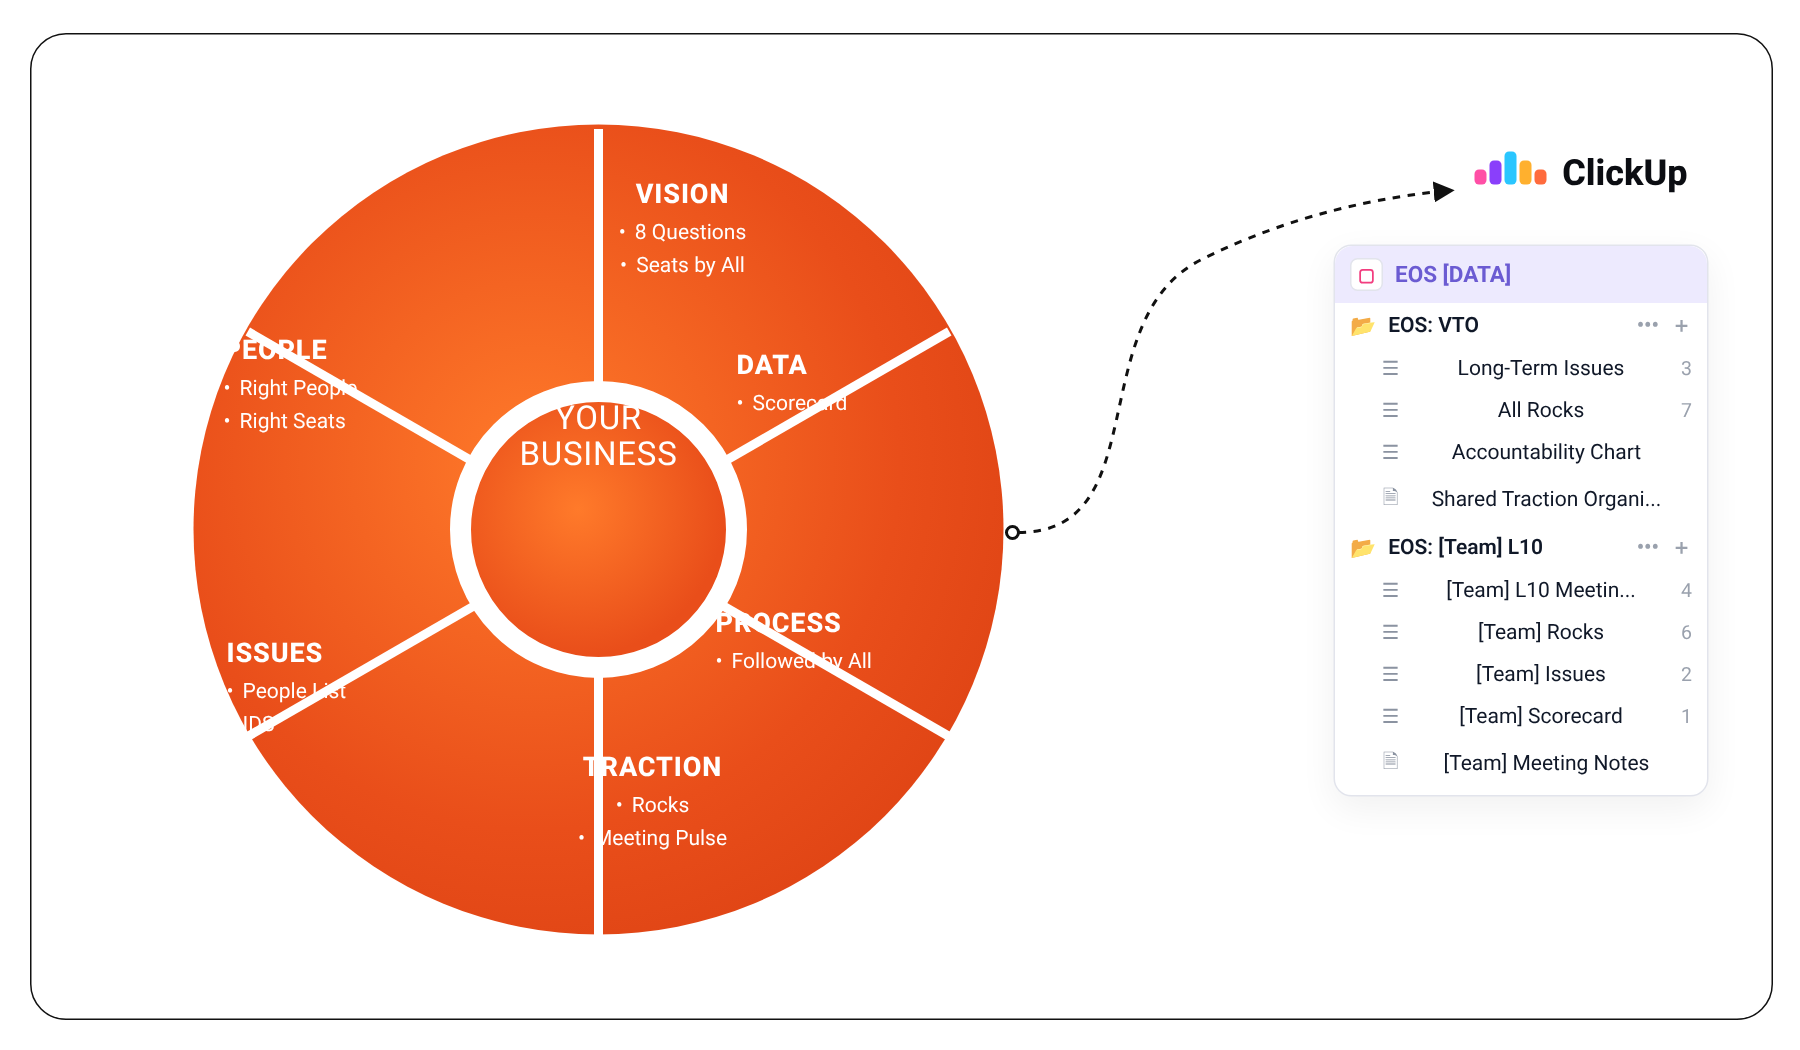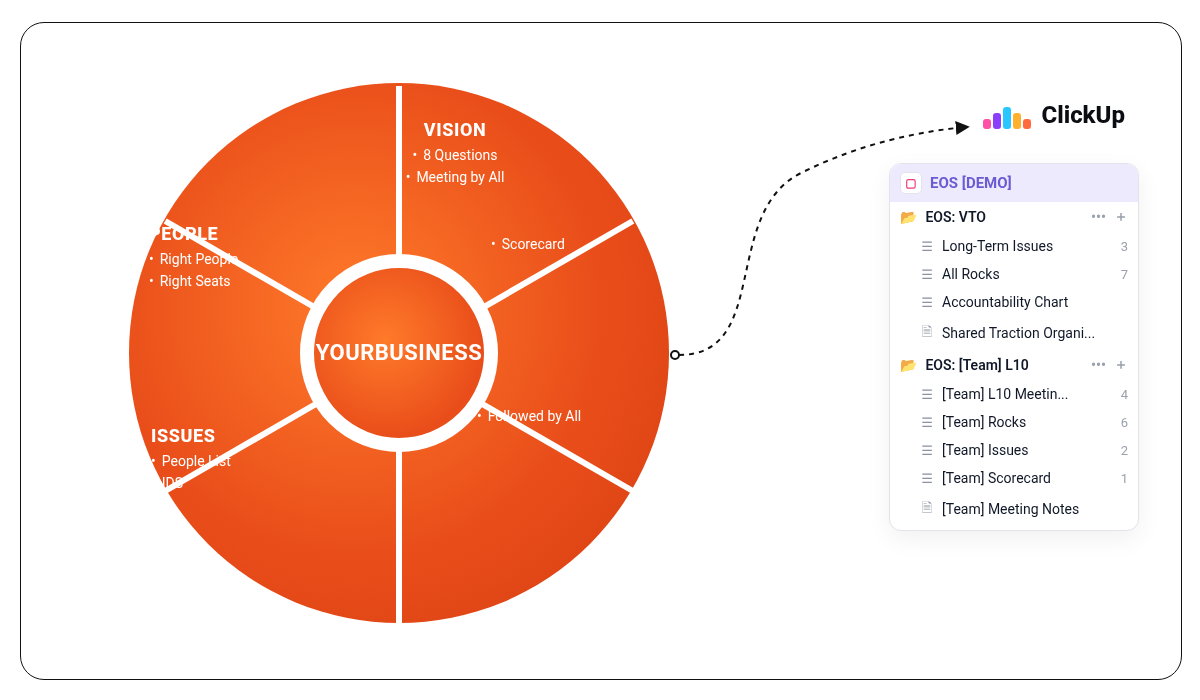--- a/index.html
+++ b/index.html
@@ -3,41 +3,41 @@
 <meta charset="utf-8">
 <style>
   html,body{margin:0;padding:0;background:#fff;font-family:-apple-system,BlinkMacSystemFont,"Segoe UI",Roboto,Helvetica,Arial,sans-serif;}
   .stage{position:relative;width:1200px;height:700px;}
   .card{position:absolute;left:20px;top:22px;width:1160px;height:656px;border:1px solid #111;border-radius:24px;background:#fff;}
   
   .wheel-wrap{position:absolute;left:108px;top:60px;width:540px;height:540px;}
   .wheel{position:absolute;inset:0;border-radius:50%;background:radial-gradient(circle at 42% 42%,#ff7a2a,#e94e1a 55%,#d63b10 100%);}
   .spoke{position:absolute;left:50%;top:50%;width:270px;height:6px;background:#fff;transform-origin:0 50%;}
   .ring{position:absolute;left:50%;top:50%;width:170px;height:170px;transform:translate(-50%,-50%);border:14px solid #fff;border-radius:50%;background:radial-gradient(circle at 42% 42%,#ff7a2a,#e94e1a 70%);}
-  .core{position:absolute;inset:0;display:flex;flex-direction:row;align-items:center;justify-content:center;color:#fff;font-weight:700;letter-spacing:.5px;text-align:center;}
+  .core{position:absolute;inset:0;display:flex;flex-direction:column;align-items:center;color:#fff;font-weight:400;letter-spacing:.5px;text-align:center;}
   .core span{font-size:22px;line-height:24px;}
   .seg{position:absolute;color:#fff;width:200px;}
   .seg .ttl{font-weight:800;font-size:18px;letter-spacing:.6px;margin-bottom:4px;}
   .seg .ln{font-size:14px;line-height:22px;}
   .dot::before{content:"•";margin-right:6px;}
   
   .panel{position:absolute;right:42px;top:140px;width:248px;background:#fff;border:1px solid #e2e4ec;border-radius:12px;box-shadow:0 8px 24px rgba(0,0,0,.06);}
   .hd{display:flex;align-items:center;gap:8px;padding:8px 10px;background:#edeafe;border-radius:12px 12px 0 0;color:#6b5bd2;font-weight:700;font-size:15px;}
   .hd .sq{display:inline-flex;width:20px;height:20px;border-radius:5px;background:#fff;border:1px solid #e2e4ec;align-items:center;justify-content:center;color:#f23d7f;font-size:12px;}
   .grp{display:flex;align-items:center;gap:8px;padding:6px 10px;color:#101828;font-weight:600;font-size:14px;}
   .grp.first .fico{color:#e23a2e;}
   .grp.second .fico{color:#3b82f6;}
   .grp .sp{flex:1;}
   .grp .dots,.grp .plus{color:#9aa1ad;font-size:14px;}
   .row{display:flex;align-items:center;gap:8px;padding:6px 10px 6px 30px;font-size:14px;color:#101828;}
   .row .ic{color:#8b93a1;font-size:13px;width:14px;text-align:center;}
-  .row .txt{flex:1;white-space:nowrap;overflow:hidden;text-overflow:ellipsis;}
+  .row .txt{flex:1;white-space:nowrap;overflow:hidden;text-overflow:ellipsis;text-align:center;}
   .row .ct{color:#9aa1ad;font-size:13px;}
   
-  .logo{position:absolute;right:56px;top:78px;display:flex;align-items:flex-end;gap:10px;}
+  .logo{position:absolute;right:56px;top:78px;display:flex;align-items:flex-start;gap:10px;}
   .logo .mark{display:flex;gap:2px;align-items:flex-end;}
   .logo .mark span{width:8px;border-radius:3px;}
   .logo .txt{font-weight:800;font-size:24px;color:#0b0d12;}
   
   .arrow{position:absolute;left:600px;top:80px;pointer-events:none;}
 </style>
 </head>
 <body>
 
 <div class="stage">
@@ -55,31 +55,38 @@
       <div class="ring">
         <div class="core">
           <span>YOUR</span>
           <span>BUSINESS</span>
         </div>
       </div>
 
       <div class="seg" style="left:226px;top:36px;text-align:center;">
         <div class="ttl">VISION</div>
         <div class="ln dot">8 Questions</div>
-        <div class="ln dot">Meeting by All</div>
+        <div class="ln dot">Seats by All</div>
       </div>
 
       <div class="seg" style="left:362px;top:150px;">
+        <div class="ttl">DATA</div>
         <div class="ln dot">Scorecard</div>
       </div>
 
       <div class="seg" style="left:348px;top:322px;">
+        <div class="ttl">PROCESS</div>
         <div class="ln dot">Followed by All</div>
       </div>
 
+      <div class="seg" style="left:206px;top:418px;text-align:center;">
+        <div class="ttl">TRACTION</div>
+        <div class="ln dot">Rocks</div>
+        <div class="ln dot">Meeting Pulse</div>
+      </div>
 
       <div class="seg" style="left:22px;top:322px;margin-top:20px;">
         <div class="ttl">ISSUES</div>
         <div class="ln dot">People List</div>
         <div class="ln dot">IDS</div>
       </div>
 
       <div class="seg" style="left:20px;top:140px;">
         <div class="ttl">PEOPLE</div>
         <div class="ln dot">Right People</div>
@@ -104,21 +111,21 @@
         <span style="height:22px;background:#2ac6ff;"></span>
         <span style="height:16px;background:#ffb02e;"></span>
         <span style="height:10px;background:#ff6b3d;"></span>
       </span>
       <span class="txt">ClickUp</span>
     </div>
 
     <div class="panel">
       <div class="hd">
         <span class="sq">▢</span>
-        <span>EOS [DEMO]</span>
+        <span>EOS [DATA]</span>
       </div>
 
       <div class="grp first">
         <span class="fico">📂</span>
         <span>EOS: VTO</span>
         <span class="sp"></span>
         <span class="dots">•••</span>
         <span class="plus">＋</span>
       </div>
       <div class="row">

